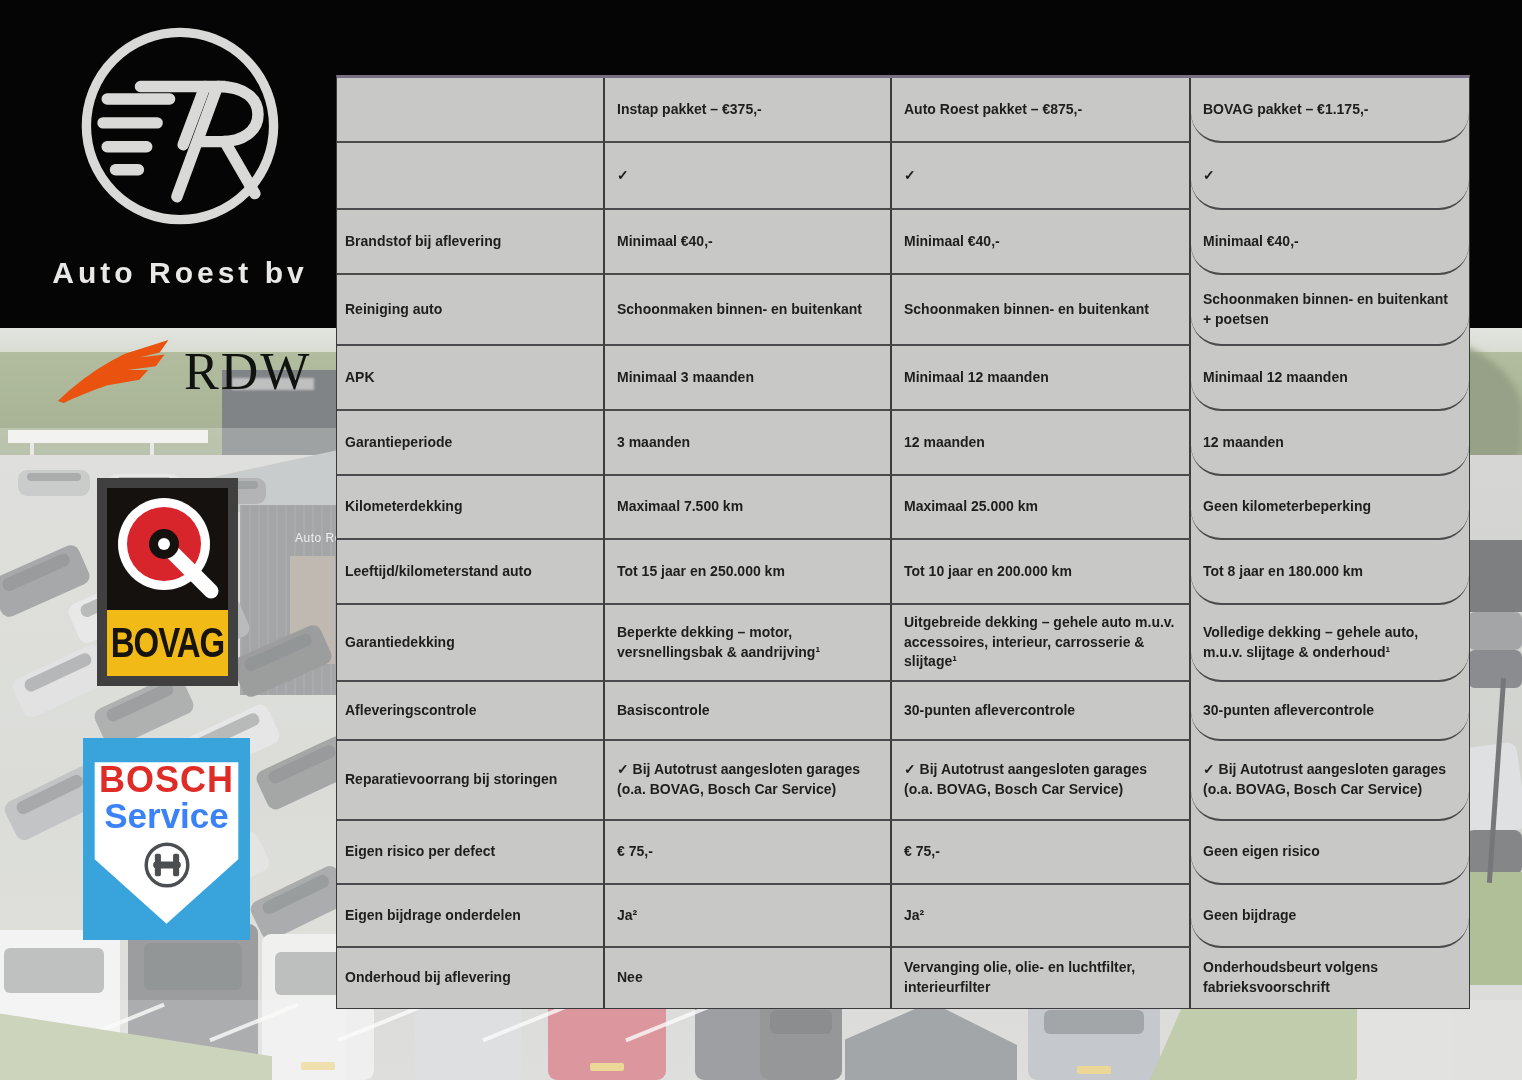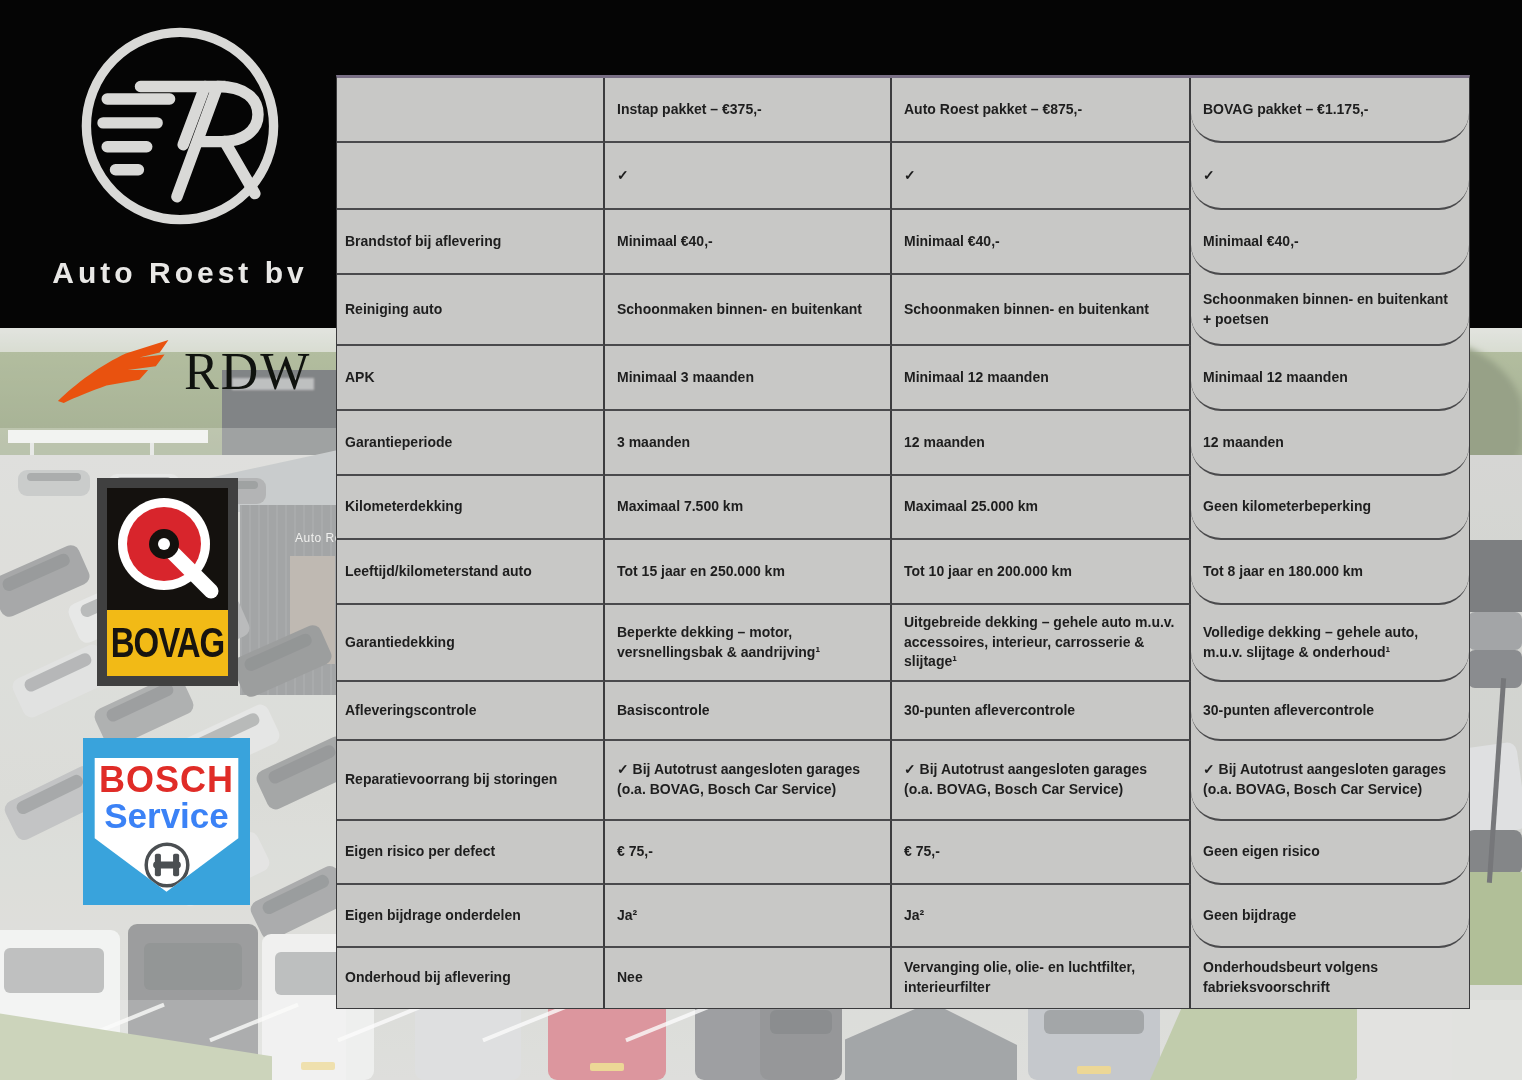--- a/index.html
+++ b/index.html
@@ -65,21 +65,21 @@
   
   .rdw{position:absolute;left:56px;top:336px;z-index:10;display:flex;align-items:center;}
   .rdw .txt{font-family:"Liberation Serif",serif;font-size:52px;color:#10130f;letter-spacing:2px;line-height:1;margin-left:2px;}
 
   .bovag{position:absolute;left:97px;top:478px;width:141px;height:208px;background:#404040;z-index:10;
          box-sizing:border-box;padding:10px;}
   .bovag .sym{display:block;width:121px;height:122px;}
   .bovag .bar{width:121px;height:66px;background:#f2ba16;display:flex;align-items:center;justify-content:center;}
   .bovag .bar span{font-size:33px;font-weight:700;color:#171410;transform:scaleY(1.28);letter-spacing:-1px;}
 
-  .bosch{position:absolute;left:83px;top:738px;width:167px;height:167px;background:#39a3dc;z-index:10;}
+  .bosch{position:absolute;left:83px;top:738px;width:167px;height:202px;background:#39a3dc;z-index:10;}
   .bosch .shield{position:absolute;left:0;top:0;width:100%;height:100%;background:#fff;
         clip-path:polygon(7% 12%,93% 12%,93% 60%,50% 92%,7% 60%);
         display:flex;flex-direction:column;align-items:center;padding-top:24px;box-sizing:border-box;}
   .bosch .l1{color:#e02c27;font-size:36px;font-weight:700;letter-spacing:1px;line-height:1;}
   .bosch .l2{color:#3b82f6;font-size:35px;font-weight:700;line-height:1.05;}
   .bosch svg{margin-top:4px;}
 
   
   .tbl{position:absolute;left:336px;top:75px;width:1132px;height:930px;z-index:20;
        display:grid;box-sizing:content-box;

